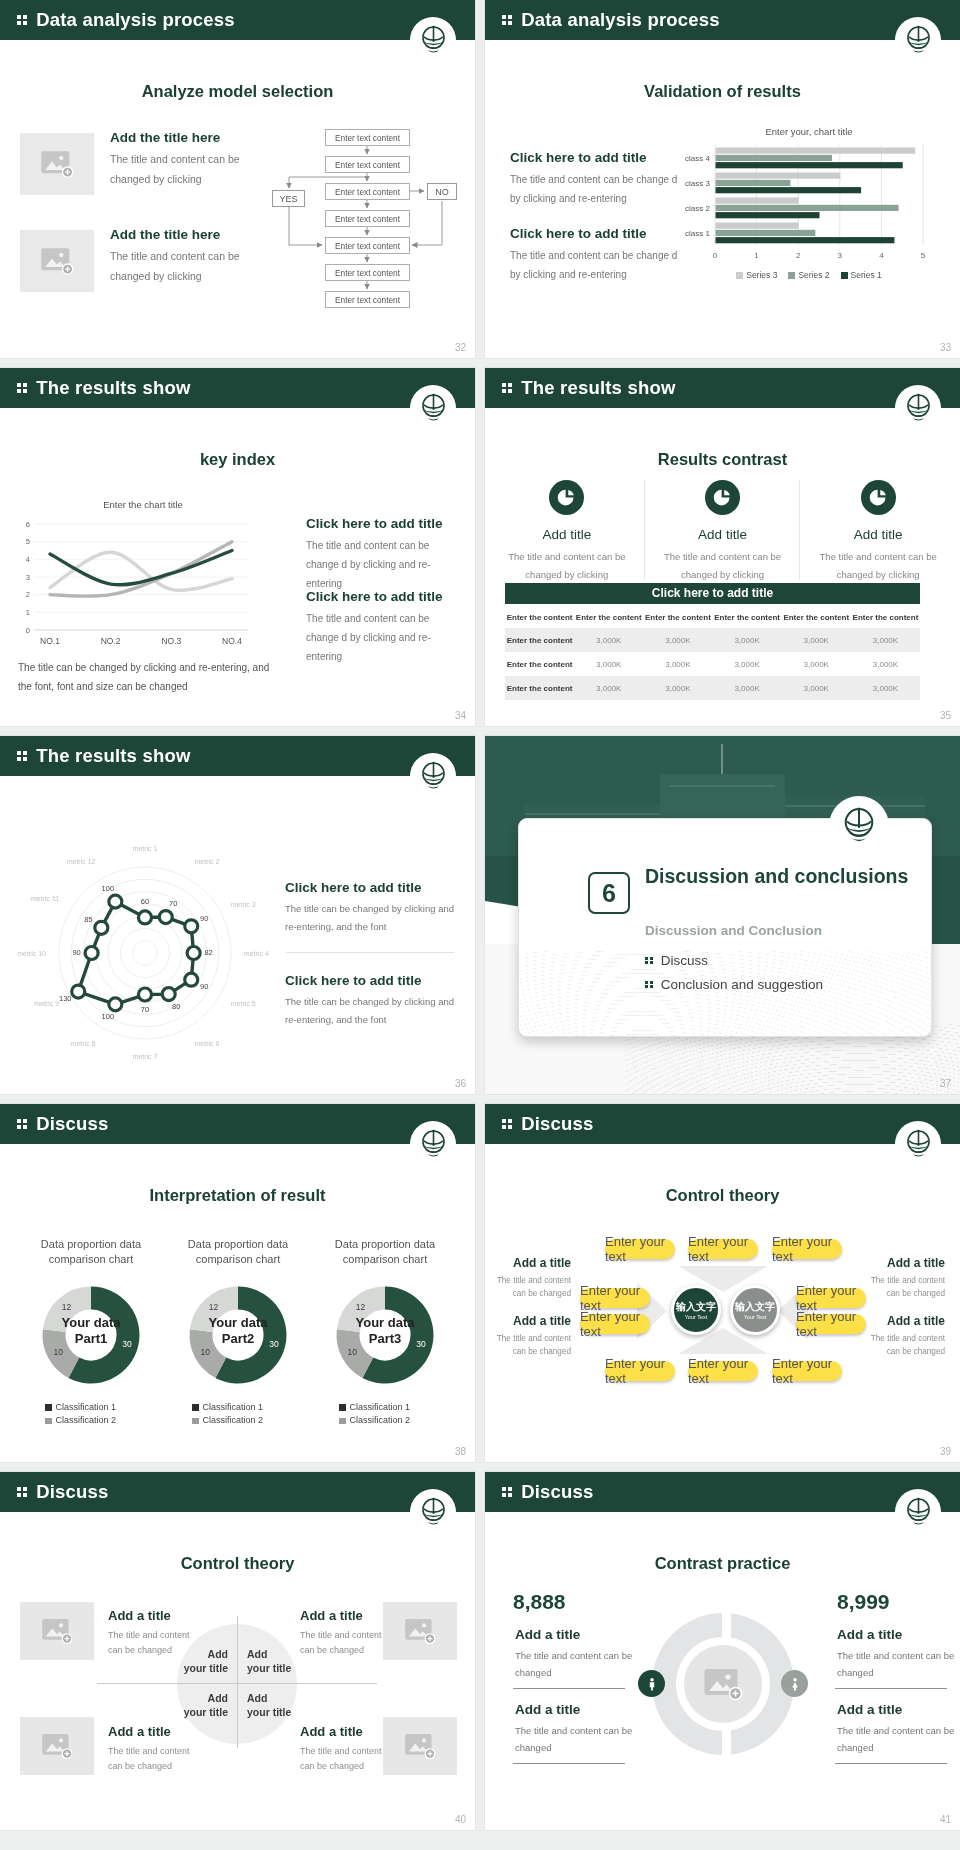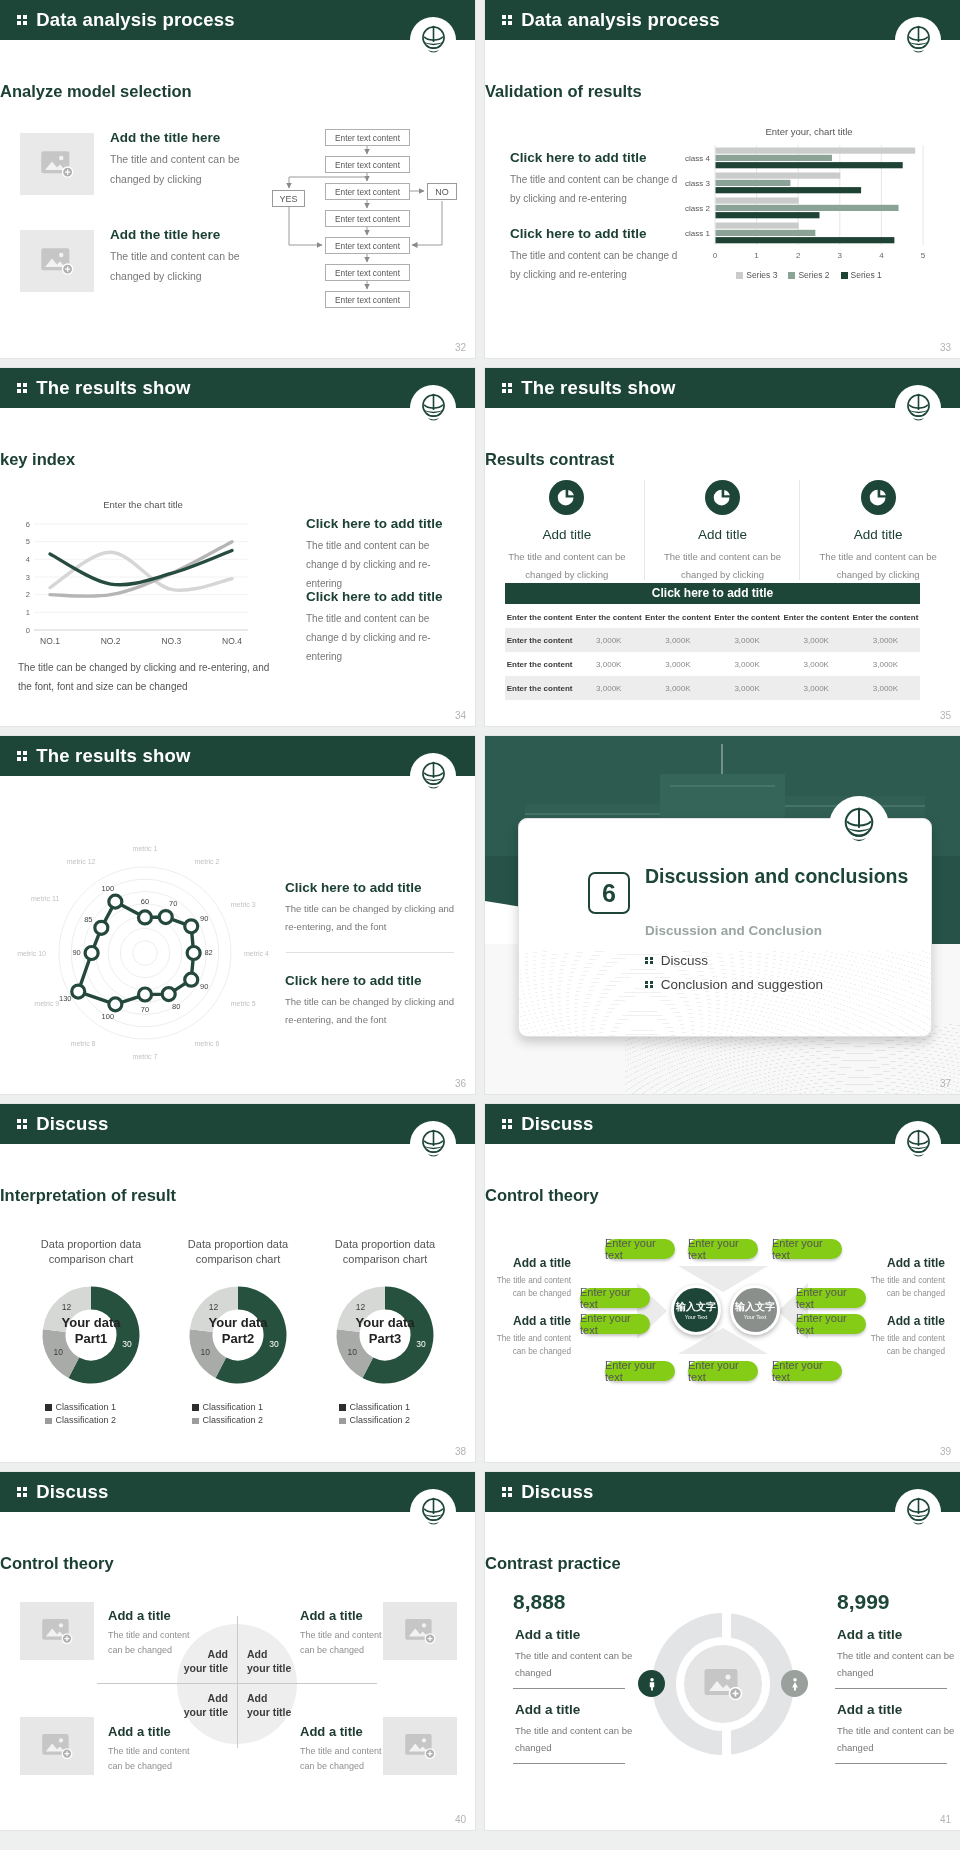--- a/index.html
+++ b/index.html
@@ -8,21 +8,21 @@
   .grid{display:grid;grid-template-columns:475px 475px;gap:10px;width:960px;padding-bottom:17px}
   .slide{position:relative;width:475px;height:358px;background:#fff;overflow:hidden;box-shadow:0 0 0 1px #e3e5e4}
   .hdr{position:absolute;top:0;left:0;right:0;height:40px;background:var(--g);display:flex;align-items:center;gap:9px;padding-left:17px}
   .hdr .t{color:#fff;font-size:18.5px;font-weight:bold;letter-spacing:.2px}
   .dots{display:inline-grid;grid-template-columns:4px 4px;grid-auto-rows:4px;gap:2.2px}
   .dots i{background:#fff;display:block}
   .dots.green{grid-template-columns:3px 3px;grid-auto-rows:3px;gap:1.8px}
   .dots.green i{background:var(--g)}
   .logo{position:absolute;top:17px;right:19px;width:46px;height:46px;background:#fff;border-radius:50%;display:flex;align-items:center;justify-content:center;z-index:4}
   .logo svg{width:35px;height:35px}
-  .stitle{position:absolute;top:82px;left:0;width:100%;font-weight:bold;font-size:16.5px;color:var(--g2)}
+  .stitle{position:absolute;top:82px;left:0;width:100%;text-align:center;font-weight:bold;font-size:16.5px;color:var(--g2)}
   .pg{position:absolute;right:9px;bottom:5px;font-size:10px;color:#b3b3b3}
   .blk h4{margin:0;font-size:13.5px;font-weight:bold;color:var(--g2)}
   .blk p{margin:5px 0 0;font-size:10px;line-height:1.9;color:#777}
   .media-box{position:absolute;width:74px;height:62px;background:#e9e9e9;display:flex;align-items:center;justify-content:center}
   
   .s1-b1{position:absolute;left:110px;top:130px;width:150px}
   .s1-b2{position:absolute;left:110px;top:227px;width:150px}
   .s1-b1 p,.s1-b2 p{width:140px;font-size:10.5px}
   .fbox{position:absolute;left:325px;width:85px;height:17px;border:1px solid #aeaeae;background:#fff;font-size:8.3px;color:#555;display:flex;align-items:center;justify-content:center}
   .ynbox{position:absolute;border:1px solid #9a9a9a;background:#fff;font-size:9px;color:#555;display:flex;align-items:center;justify-content:center}
@@ -74,21 +74,21 @@
   .s6-bullets .bl{display:flex;align-items:center;gap:8px;margin-bottom:9px;font-size:13.5px;color:#3f3f3f}
   
   .s7-col{position:absolute;top:133px;width:158px;text-align:center}
   .s7-cap{font-size:11px;color:#555;line-height:1.35}
   .donut-wrap{position:relative;width:124px;height:124px;margin:6px auto 0}
   .donut-center{position:absolute;left:0;top:42px;width:124px;text-align:center;font-size:13px;font-weight:bold;color:#222;line-height:1.25}
   .s7-leg{width:92px;margin:4px auto 0;text-align:left;font-size:9px;color:#444}
   .s7-leg .row{display:flex;align-items:center;gap:4px;line-height:1.5}
   .s7-leg .sq{width:6.5px;height:6.5px;display:inline-block}
   
-  .pill8{position:absolute;width:70px;height:20px;background:#84cc16;border-radius:10px;box-shadow:0 2px 3px rgba(0,0,0,.22);font-size:11px;color:#555;display:flex;align-items:center;justify-content:center}
+  .pill8{position:absolute;width:70px;height:20px;background:#fde047;border-radius:10px;box-shadow:0 2px 3px rgba(0,0,0,.22);font-size:13px;color:#555;display:flex;align-items:center;justify-content:center}
   .chev{position:absolute;width:0;height:0;border-style:solid}
   .chev.top{left:193px;top:162px;border-width:26px 45px 0 45px;border-color:#ebebeb transparent transparent transparent}
   .chev.bot{left:193px;top:224px;border-width:0 45px 26px 45px;border-color:transparent transparent #ebebeb transparent}
   .chev.lft{left:152px;top:179px;border-width:28px 0 28px 30px;border-color:transparent transparent transparent #ebebeb}
   .chev.rgt{left:293px;top:179px;border-width:28px 30px 28px 0;border-color:transparent #ebebeb transparent transparent}
   .ccirc{position:absolute;width:50px;height:50px;border-radius:50%;border:3px solid #fff;box-shadow:0 2px 5px rgba(0,0,0,.3);color:#fff;display:flex;flex-direction:column;align-items:center;justify-content:center;z-index:3}
   .ccirc .zh{font-size:10px;font-weight:bold}
   .ccirc .en{font-size:5.5px}
   .blk8{position:absolute;width:84px;text-align:right}
   .blk8 h5{margin:0;font-size:12px;font-weight:bold;color:#203c31}

